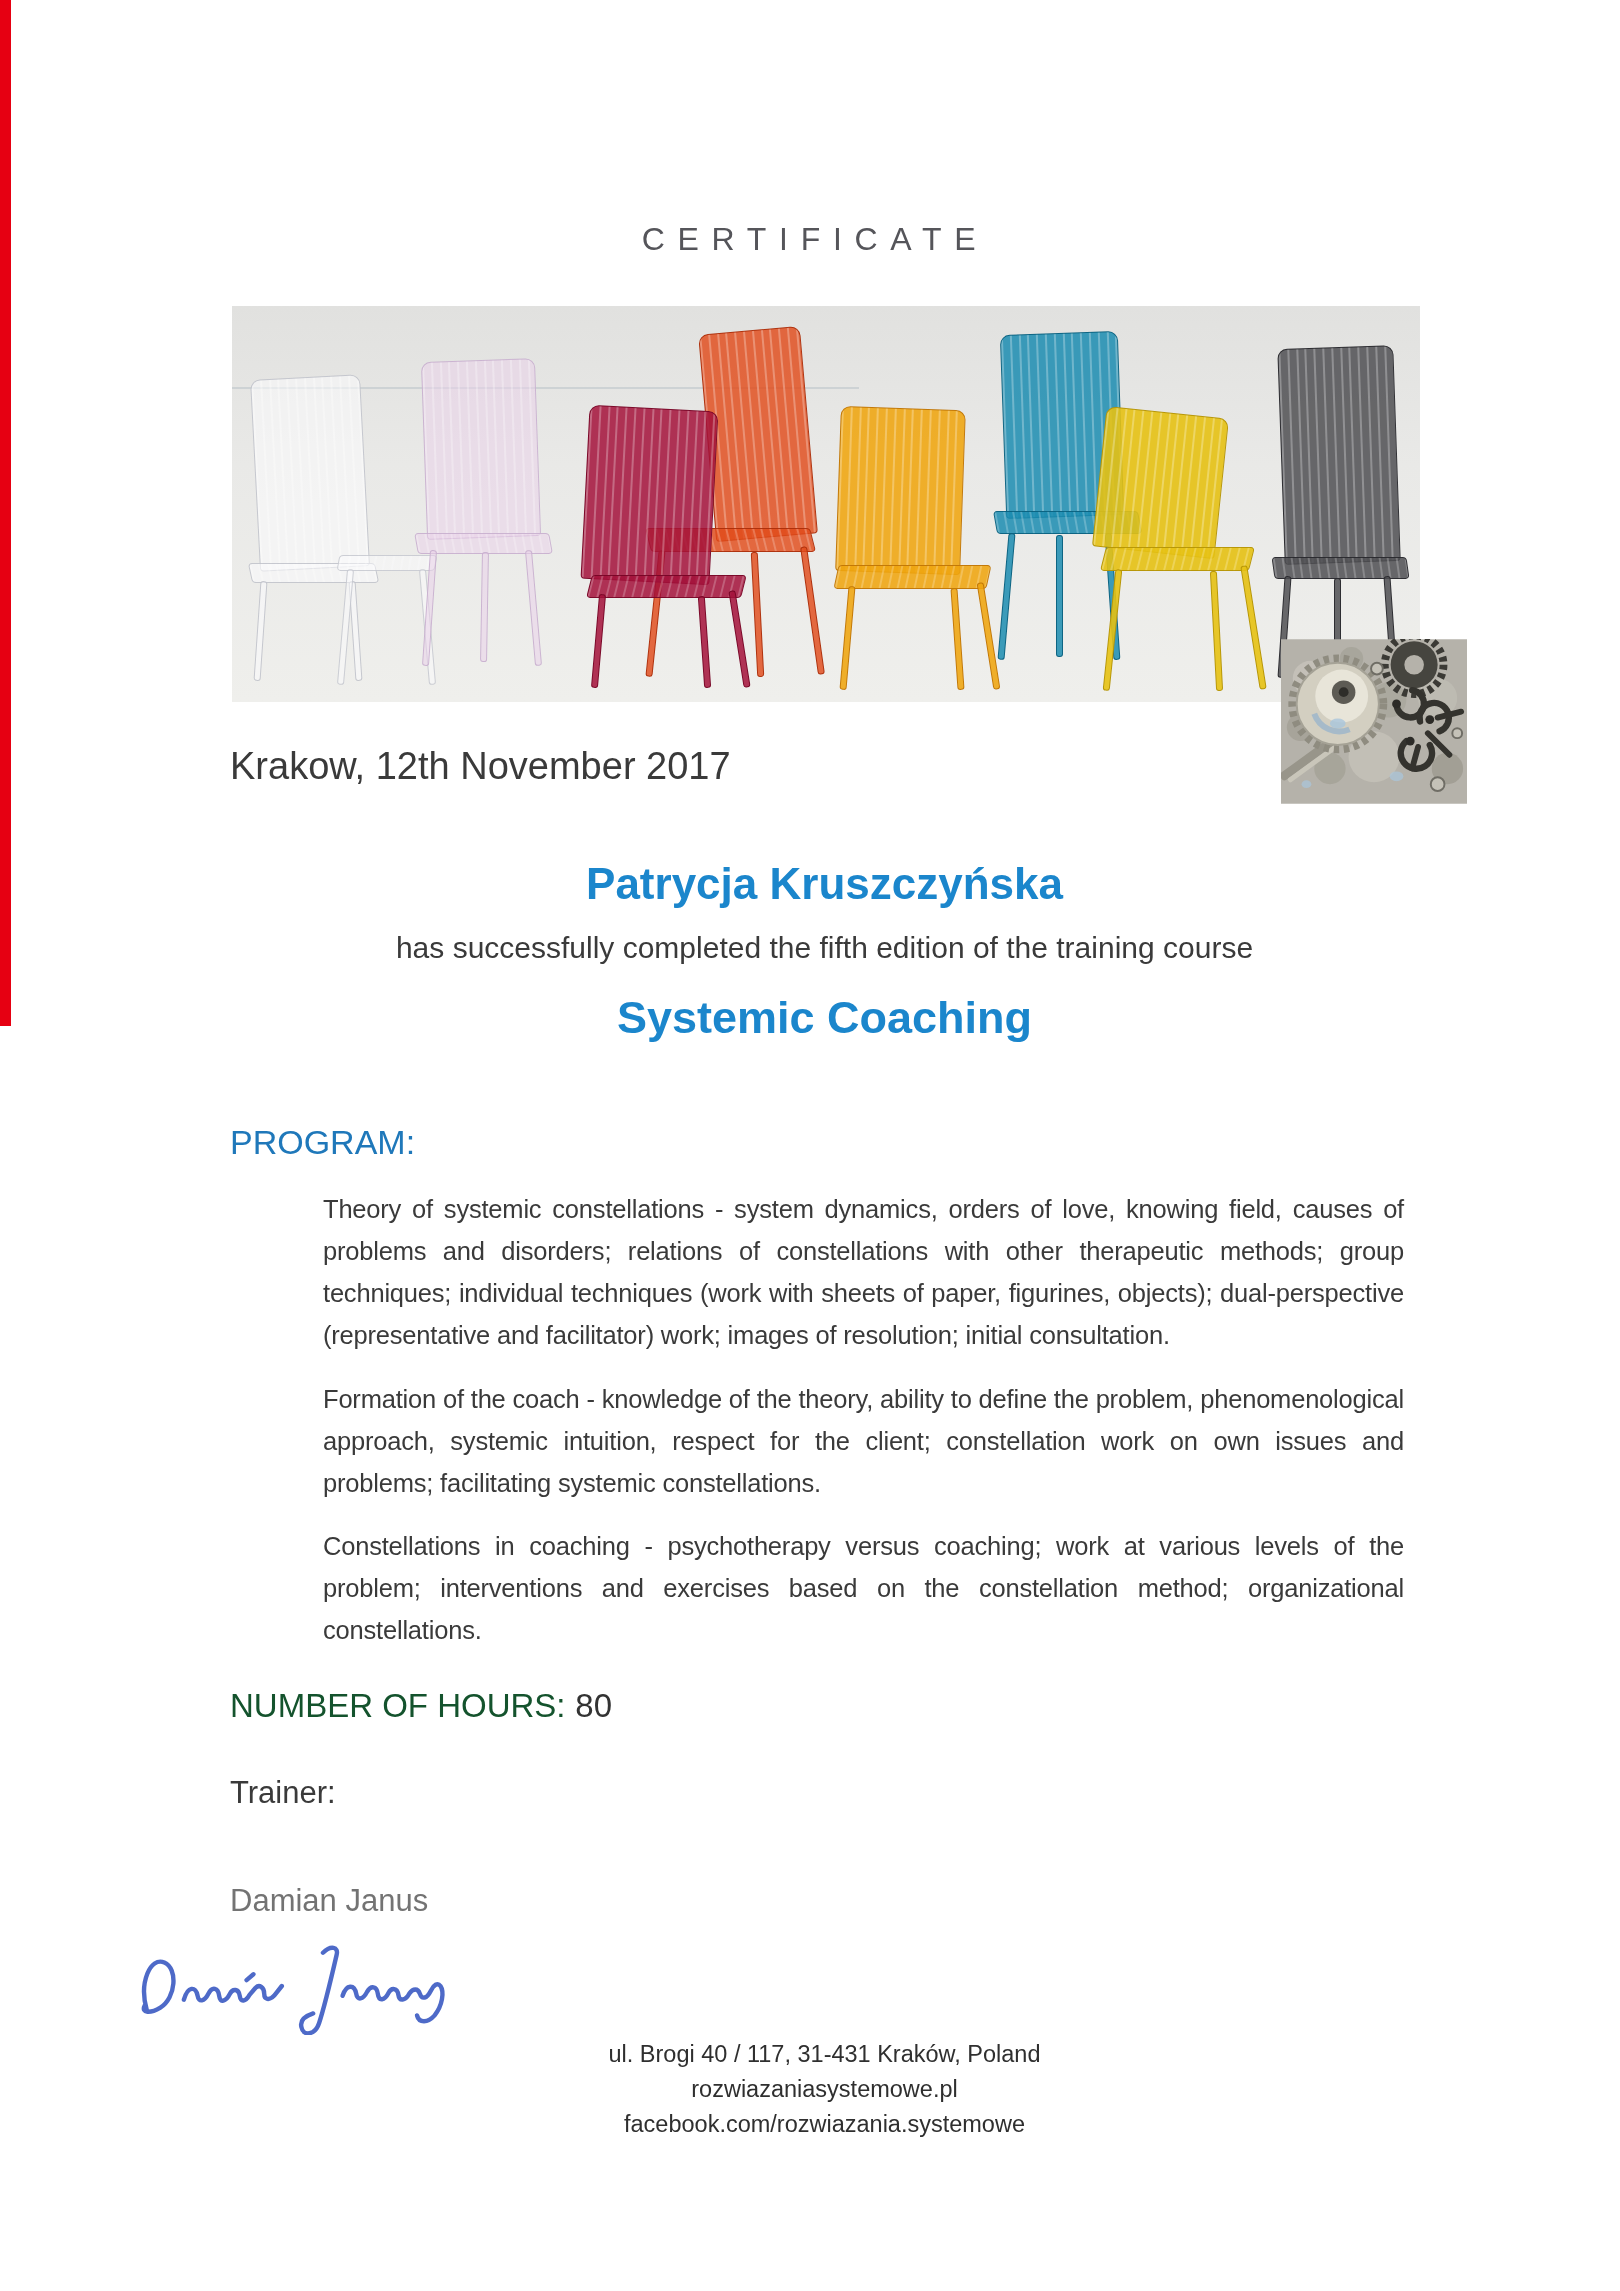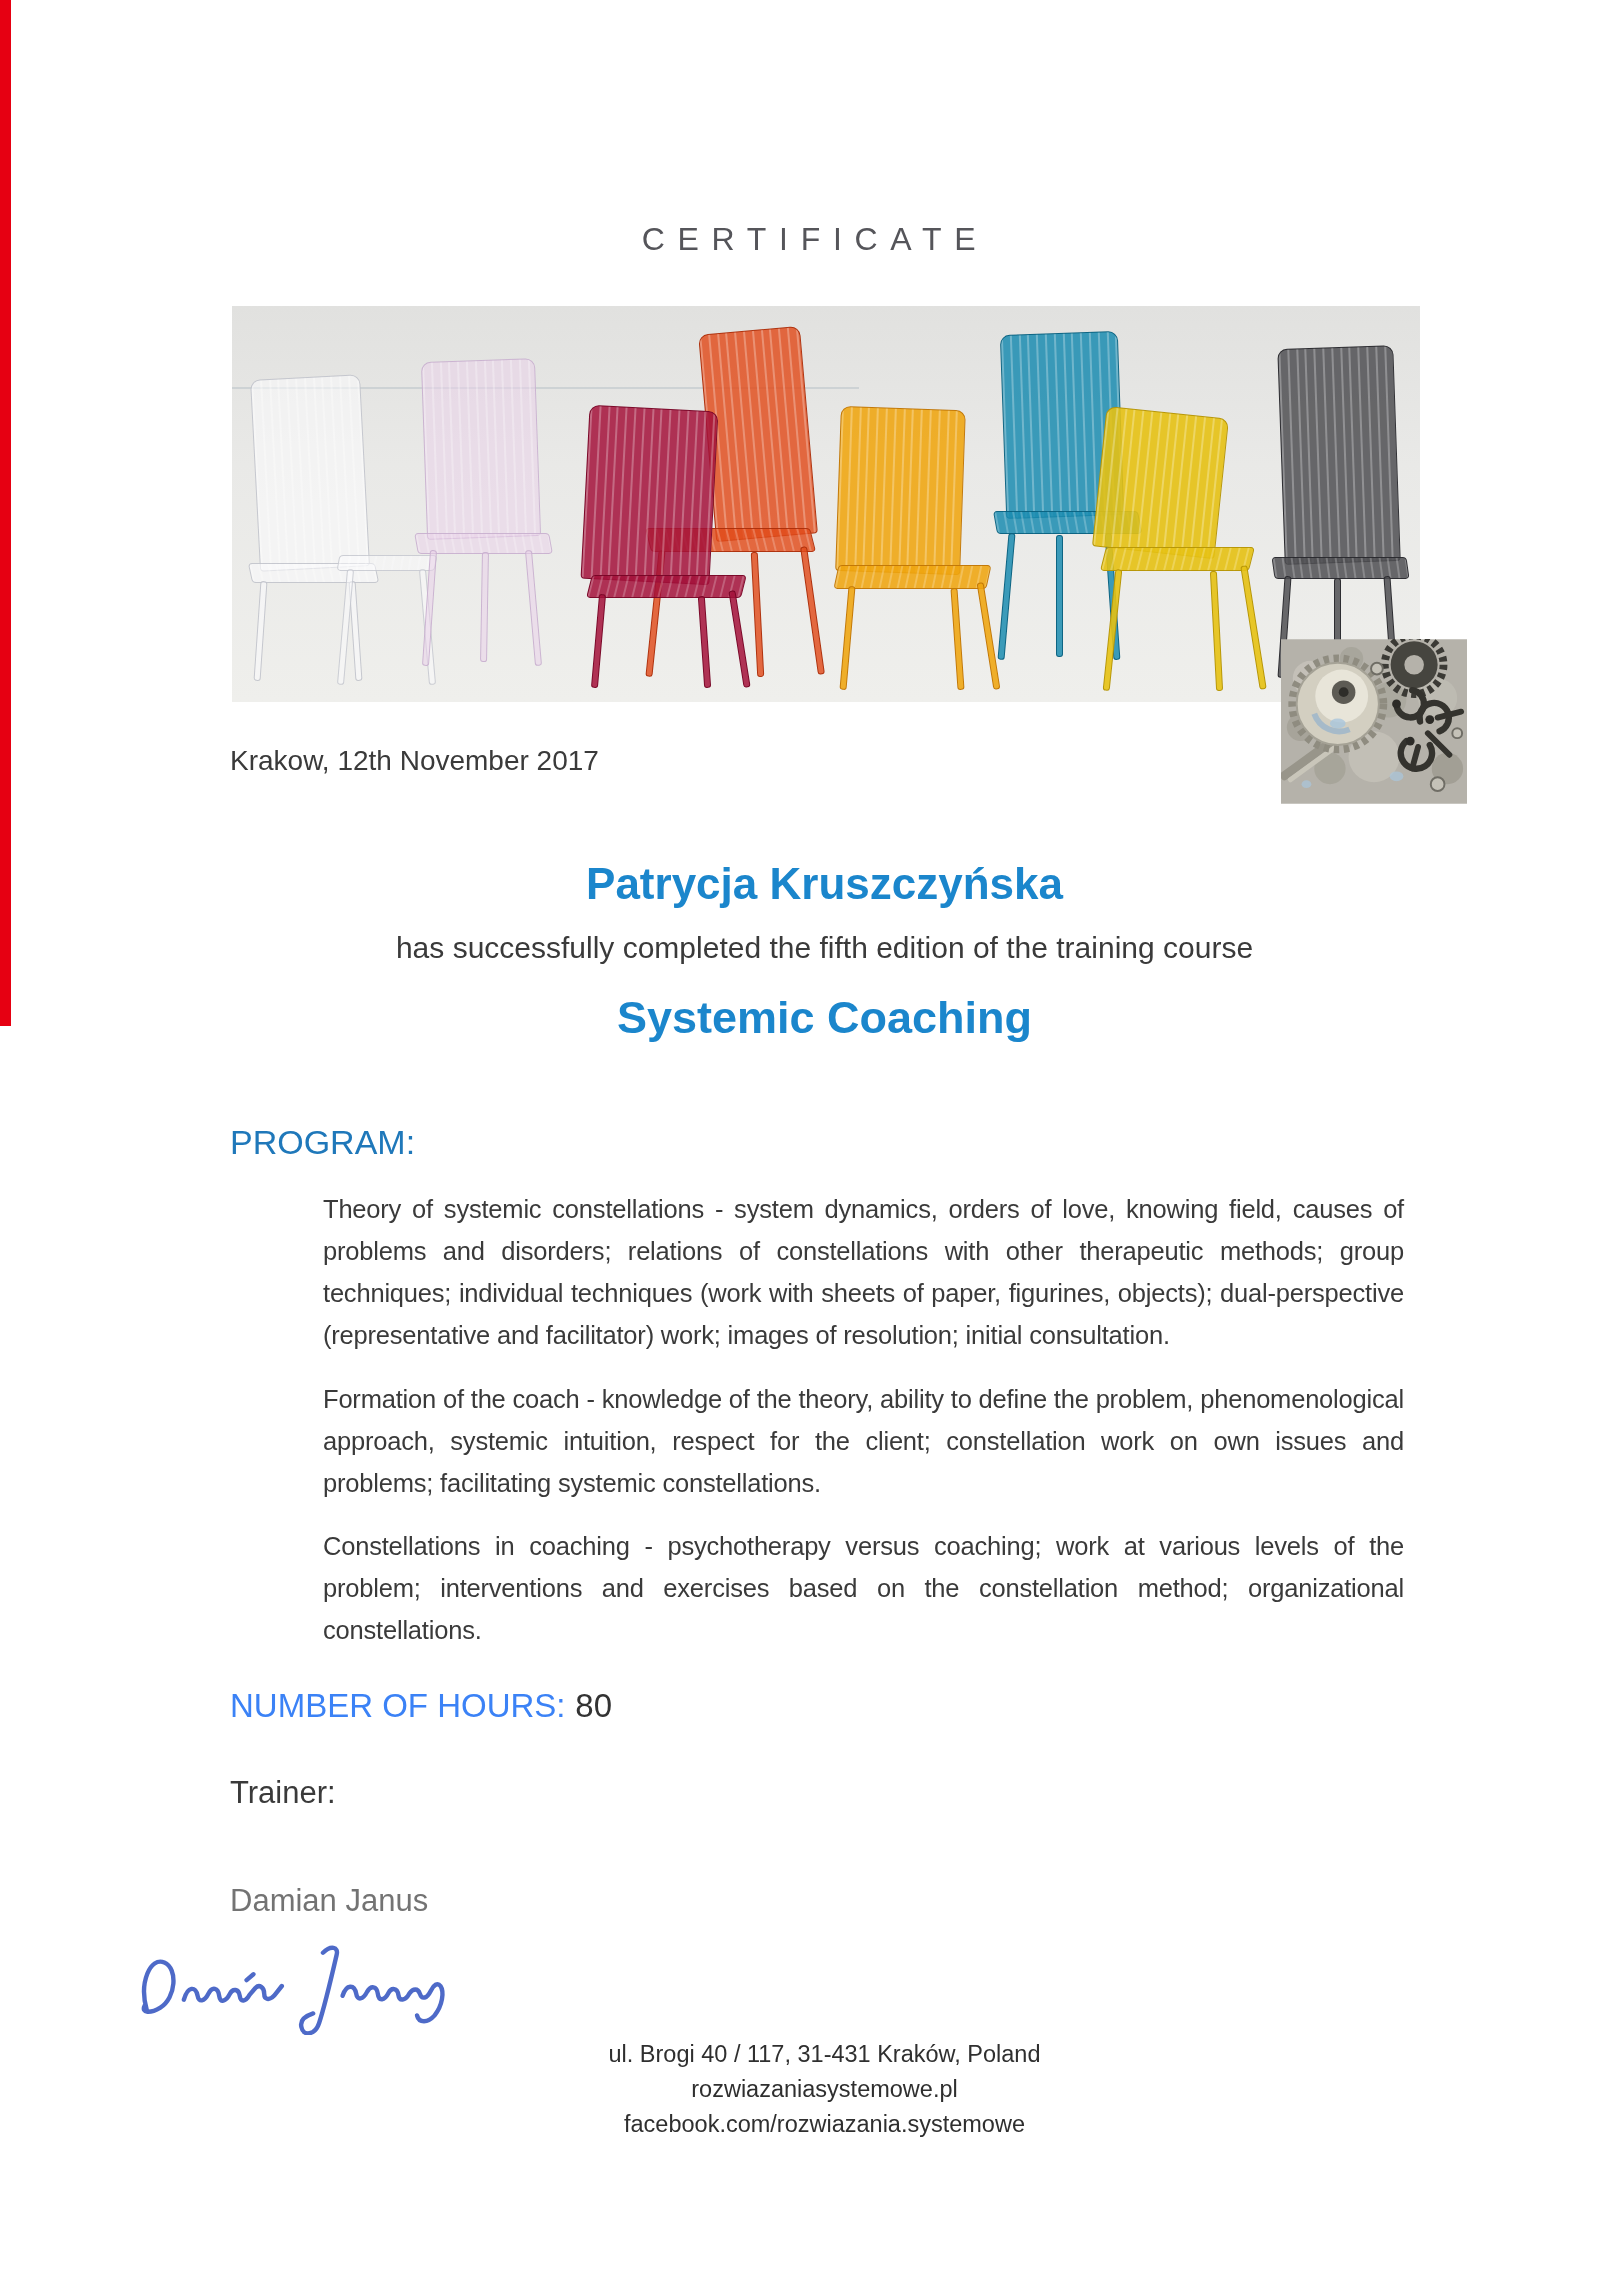--- a/index.html
+++ b/index.html
@@ -31,39 +31,39 @@
   }
   .chair .seat {
     border-radius:3.9px; border:1px solid var(--e); background-color:var(--c);
     background-image:repeating-linear-gradient(90deg, rgba(255,255,255,.22) 0 2px, rgba(0,0,0,0) 2px 8.8px);
   }
   .chair .leg { width:6.9px; border-radius:2.9px; background-color:var(--c); border:1px solid var(--e); }
 
   
   .gears { position:absolute; left:1281px; top:639px; width:186px; height:165px; }
 
-  .date-line { position:absolute; left:230px; top:745px; font-size:28px; color:#3a3a3a; }
+  .date-line { position:absolute; left:230px; top:745px; font-size:38px; color:#3a3a3a; }
 
   .recipient { position:absolute; left:29px; top:859px; width:1591px; text-align:center;
     font-size:44px; font-weight:bold; color:#1b86cc; }
   .completion { position:absolute; left:29px; top:931px; width:1591px; text-align:center;
     font-size:30px; color:#3a3a3a; }
   .course { position:absolute; left:29px; top:992px; width:1591px; text-align:center;
     font-size:45px; font-weight:bold; color:#1b86cc; }
 
   .program-label { position:absolute; left:230px; top:1123px; font-size:34px; color:#1f78ba; }
 
   .paragraphs { position:absolute; left:323px; top:1188px; width:1081px; }
   .paragraphs p {
     font-size:25.5px; line-height:42px; letter-spacing:-0.2px; text-align:justify;
     color:#3a3a3a; margin:0 0 21.6px 0;
   }
 
   .hours { position:absolute; left:230px; top:1687px; font-size:33px; }
-  .hours .lbl { color:#3b82f6; }
+  .hours .lbl { color:#14532d; }
   .hours .val { color:#333333; margin-left:9.8px; }
 
   .trainer-label { position:absolute; left:230px; top:1775px; font-size:31px; color:#3a3a3a;text-align:right; }
   .trainer-name  { position:absolute; left:230px; top:1883px; font-size:31px; color:#737373;text-align:center; }
 
   .signature { position:absolute; left:131px; top:1937px; }
 
   .footer { position:absolute; left:29px; top:2037px; width:1591px; text-align:center;
     font-size:23.5px; line-height:35px; color:#2f2f2f; }
 </style>

